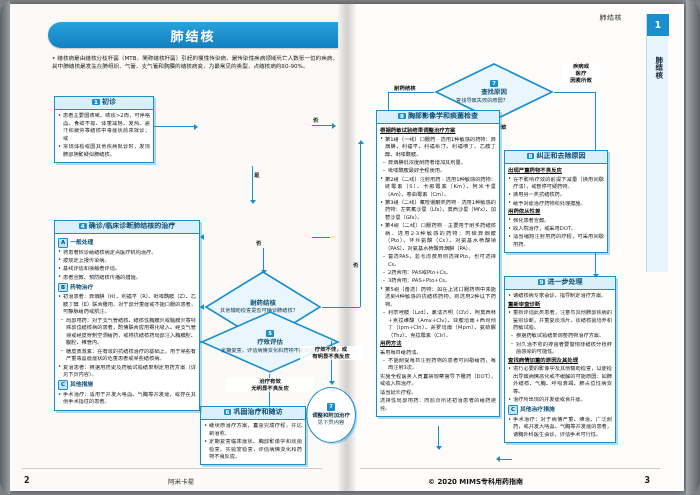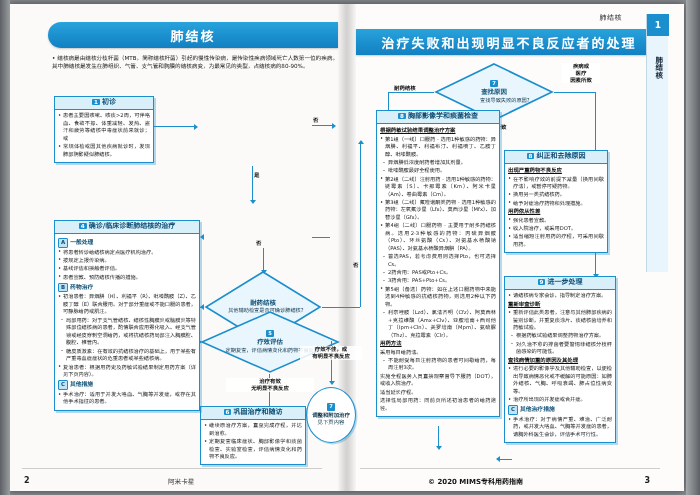--- a/index.html
+++ b/index.html
@@ -9,20 +9,21 @@
     width: 700px; height: 495px;
     overflow: hidden;
     font-family: "DejaVu Sans", "Liberation Sans", sans-serif;
     background: #7b7f84;
   }
   #page {
     position: relative;
     width: 700px; height: 495px;
     background: #8a8d91;
     overflow: hidden;
+    border-radius: 14px;
   }
   
   .book {
     position: absolute;
     left: 8px; top: 4px;
     width: 676px; height: 487px;
     background: #f2f0ee;
     box-shadow: 0 0 8px rgba(0,0,0,.55);
   }
   .leaf-left {
@@ -147,21 +148,21 @@
   }
 
   
   .diamond-wrap { position: absolute; }
   .diamond-wrap svg { position: absolute; left: 0; top: 0; }
   .diamond-txt {
     position: absolute; left: 0; top: 0;
     width: 100%; height: 100%;
     display: flex; flex-direction: column;
     align-items: center; justify-content: center;
-    text-align: right;
+    text-align: left;
     font-size: 5.2px; line-height: 1.35; color: #10384f;
     pointer-events: none;
   }
   .diamond-txt .dnum {
     background: #1b8fce; color: #fff;
     font-size: 5.2px; font-weight: bold;
     padding: 0 2px; border-radius: 1px;
     margin-bottom: .5px;
   }
   .diamond-txt .dtitle { font-weight: bold; font-size: 6.4px; color: #0d4f75; }
@@ -396,21 +397,20 @@
         <span class="num">6</span><span>巩固治疗和随访</span>
       </div>
       <div class="bbody">
         <ul class="li">
           <li>继续原治疗方案，直至完成疗程，并达到治愈。</li>
           <li>定期复查临床症状、胸部影像学和痰菌检查、实验室检查，评估病情变化和药物不良反应。</li>
         </ul>
       </div>
     </div>
 
-    <div class="banner right">治疗失败和出现明显不良反应者的处理</div>
 
     <div class="diamond-wrap" style="left:426px; top:58px; width:120px; height:60px;">
       <svg width="120" height="60" viewBox="0 0 120 60">
         <polygon points="60,2 118,30 60,58 2,30" fill="#eaf6fd" stroke="#1b8fce" stroke-width="1.6"></polygon>
       </svg>
       <div class="diamond-txt">
         <span class="dnum">7</span>
         <span class="dtitle">查找原因</span>
         <span style="width:76px;">查找导致失败的原因？</span>
       </div>

